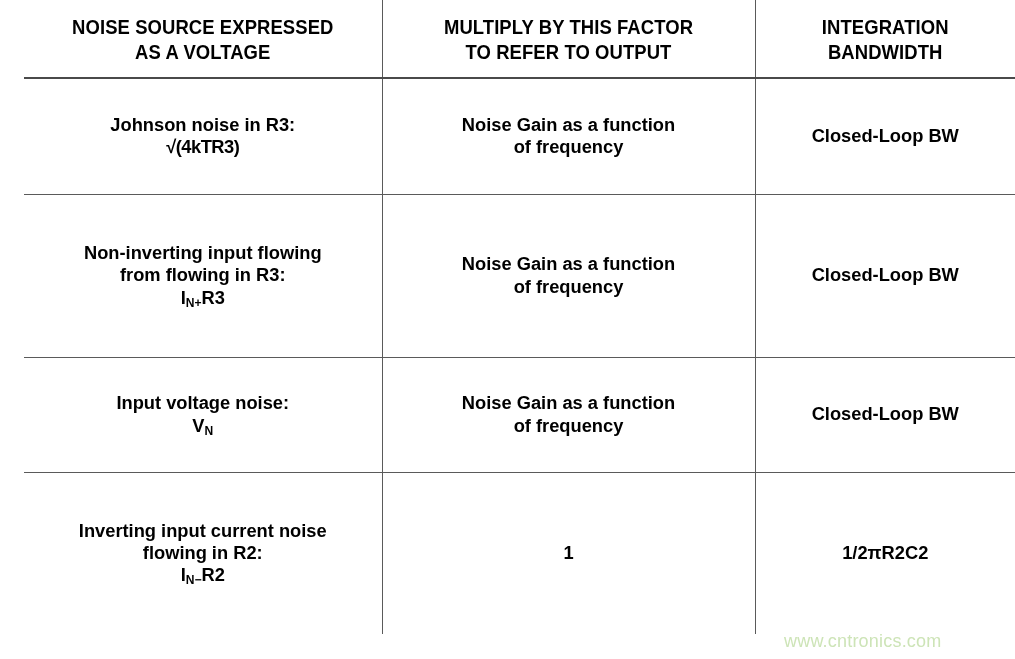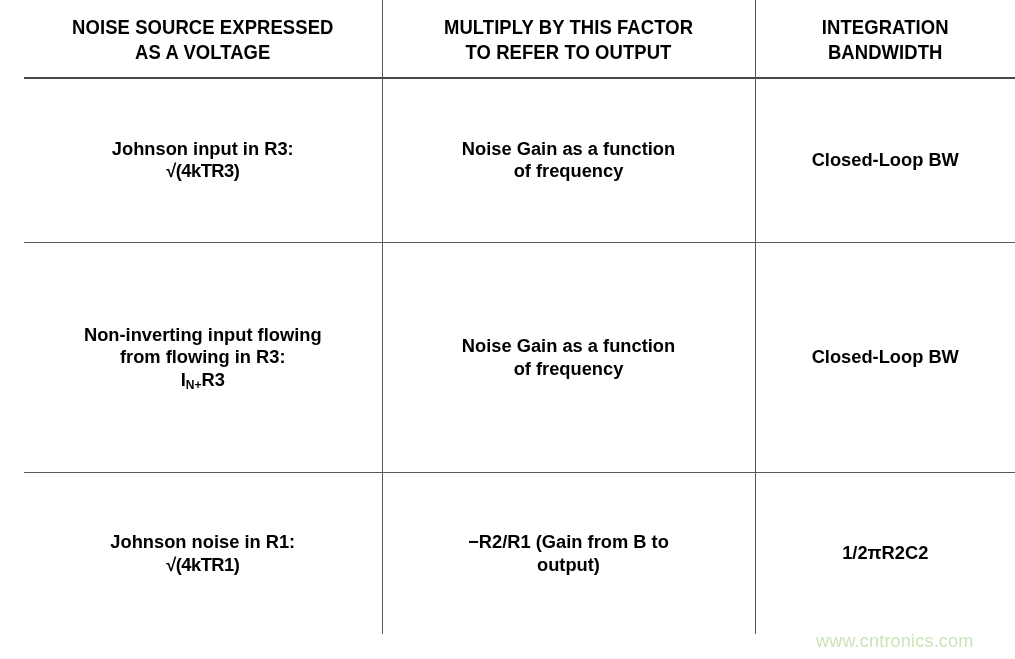--- a/index.html
+++ b/index.html
@@ -89,21 +89,21 @@
   sub {
     font-size: 0.66em;
     vertical-align: -0.26em;
     line-height: 0;
   }
 
   .radical { letter-spacing: -0.5px; text-align: center; }
 
   #watermark {
     position: absolute;
-    left: 816px;
+    left: 784px;
     top: 631px;
     font-size: 18px;
     font-weight: normal;
     color: #cde4b7;
     letter-spacing: 0.2px;
     white-space: nowrap;
   }
 </style>
 </head>
 <body>
@@ -135,21 +135,21 @@
             <span class="line">BANDWIDTH</span>
           </span>
         </th>
       </tr>
     </thead>
     <tbody>
 
       <tr>
         <td class="divider">
           <span class="cell-lines">
-            <span class="line">Johnson input in R3:</span>
+            <span class="line">Johnson noise in R3:</span>
             <span class="line radical">√(4kTR3)</span>
           </span>
         </td>
         <td class="divider">
           <span class="cell-lines">
             <span class="line">Noise Gain as a function</span>
             <span class="line">of frequency</span>
           </span>
         </td>
         <td>Closed-Loop BW</td>
@@ -165,36 +165,47 @@
         </td>
         <td class="divider">
           <span class="cell-lines">
             <span class="line">Noise Gain as a function</span>
             <span class="line">of frequency</span>
           </span>
         </td>
         <td>Closed-Loop BW</td>
       </tr>
 
-
-      <tr>
-        <td class="divider">
-          <span class="cell-lines">
-            <span class="line">Johnson noise in R1:</span>
-            <span class="line radical">√(4kTR1)</span>
-          </span>
-        </td>
-        <td class="divider">
-          <span class="cell-lines">
-            <span class="line">−R2/R1 (Gain from B to</span>
-            <span class="line">output)</span>
-          </span>
-        </td>
+      <tr>
+        <td class="divider">
+          <span class="cell-lines">
+            <span class="line">Input voltage noise:</span>
+            <span class="line"><span>V</span><sub>N</sub><span></span></span>
+          </span>
+        </td>
+        <td class="divider">
+          <span class="cell-lines">
+            <span class="line">Noise Gain as a function</span>
+            <span class="line">of frequency</span>
+          </span>
+        </td>
+        <td>Closed-Loop BW</td>
+      </tr>
+
+
+
+      <tr>
+        <td class="divider">
+          <span class="cell-lines">
+            <span class="line">Inverting input current noise</span>
+            <span class="line">flowing in R2:</span>
+            <span class="line"><span>I</span><sub>N−</sub><span>R2</span></span>
+          </span>
+        </td>
+        <td class="divider">1</td>
         <td>1/2πR2C2</td>
       </tr>
-
-
 
     </tbody>
   </table>
 </div>
 
 <div id="watermark">www.cntronics.com</div>
 
 </body></html>

